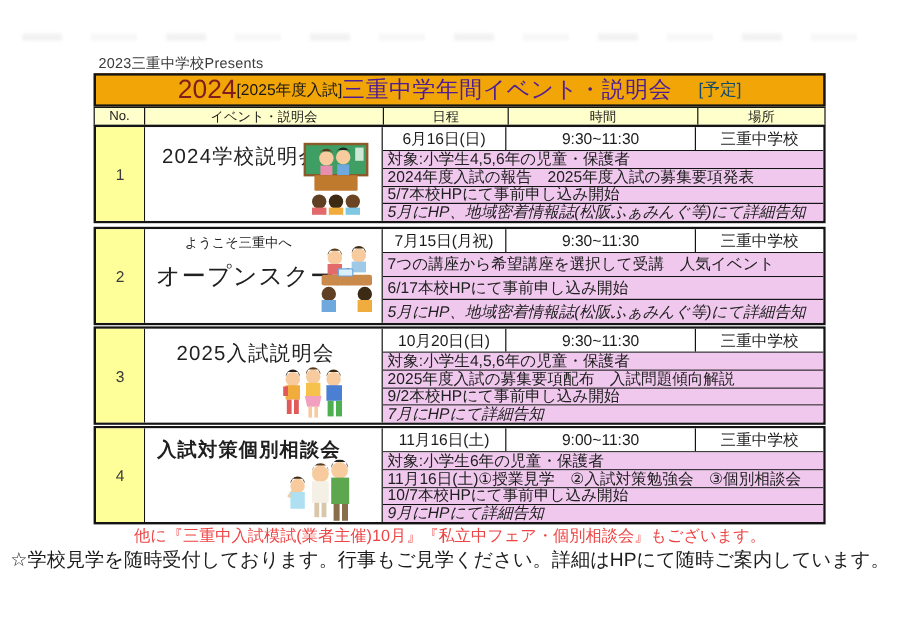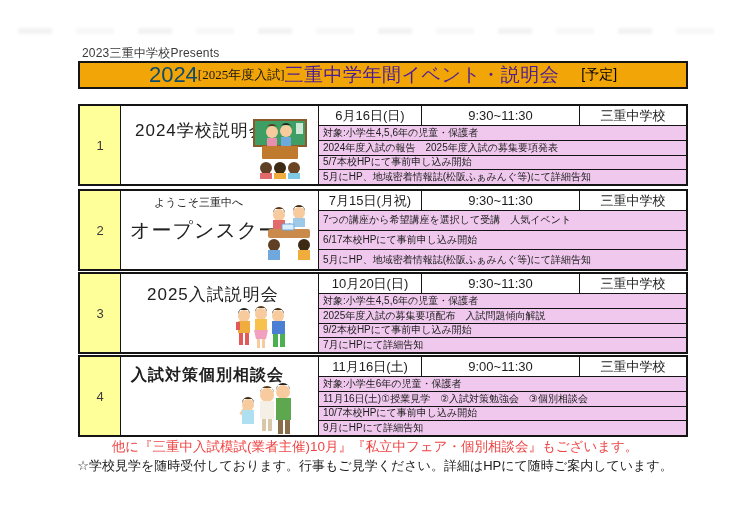--- a/index.html
+++ b/index.html
@@ -13,24 +13,24 @@
     background:repeating-linear-gradient(90deg,#e2e2e2 0 34px, transparent 34px 58px, #ededed 58px 96px, transparent 96px 120px);
     opacity:.45; filter:blur(1.5px); border-radius:3px;
   }
   .presents { position:absolute; left:82px; top:45px; font-size:12px; color:#3a3a3a; letter-spacing:0.2px; }
 
   .banner {
     position:absolute; left:78px; top:61px; width:610px; height:28px;
     background:#F2A506; border:2px solid #141414;
     display:flex; align-items:center; justify-content:center; white-space:nowrap;
   }
-  .banner .b-year  { font-size:22px; color:#0c4a6e; }
-  .banner .b-note  { font-size:13px; color:#171717;font-family:Liberation Serif, serif; }
+  .banner .b-year  { font-size:22px; color:#7f1d1d; }
+  .banner .b-note  { font-size:13px; color:#171717; }
   .banner .b-title { font-size:19px; color:#4c1d95; letter-spacing:0.5px; }
-  .banner .b-plan  { font-size:14px; color:#000000; margin-left:22px; }
+  .banner .b-plan  { font-size:14px; color:#0c4a6e; margin-left:22px; }
 
   .thead {
     position:absolute; left:78px; top:89px; width:610px; height:16px;
     display:flex; border:1px solid #141414; background:#FFFFCC;
   }
   .thead .hcell {
     display:flex; align-items:center; justify-content:center;
     font-size:11px; border-right:1px solid #141414; height:100%;
   }
   .thead .hcell:last-child { border-right:none; }
@@ -53,43 +53,50 @@
   .right-sec { flex:1; display:flex; flex-direction:column;justify-content:center; }
   .dtp-row { display:flex; height:20px; border-bottom:1px solid #141414; background:#fff; }
   .dtp-row .cell {
     display:flex; align-items:center; justify-content:center; font-size:13px; height:100%;
     border-right:1px solid #141414; white-space:nowrap;
   }
   .c-dt{width:103px;} .c-tm{width:158px;} .c-pl{flex:1; border-right:none !important;}
   .detail {
     flex:1; background:#F0C8EE; border-bottom:1px solid #141414;
     display:flex; align-items:center; padding-left:4px;
-    font-size:10px; color:#202020; white-space:nowrap; overflow:hidden;
-  }
-  .detail:last-child { border-bottom:none; }
+    font-size:13px; color:#202020; white-space:nowrap; overflow:hidden;
+  }
+  .detail:last-child { border-bottom:none;font-style:italic; }
 
   .footer1 { position:absolute; top:438px; left:0; width:750px; text-align:center; font-size:13.5px; color:#ef4444; }
-  .footer2 { position:absolute; top:457px; left:0; width:750px; text-align:center; font-size:13px; color:#1c1c1c; }
+  .footer2 { position:absolute; top:457px; left:0; width:750px; text-align:center; font-size:16px; color:#1c1c1c; }
 </style>
 </head>
 <body>
 
 <div class="page">
 
   <div class="scan-artifact"></div>
 
   <div class="presents">2023三重中学校Presents</div>
 
   <div class="banner">
     <span class="b-year">2024</span>
       <span class="b-note">[2025年度入試]</span>
       <span class="b-title">三重中学年間イベント・説明会</span>
       <span class="b-plan">[予定]</span>
   </div>
 
+  <div class="thead">
+    <div class="hcell w-no">No.</div>
+    <div class="hcell w-ev">イベント・説明会</div>
+    <div class="hcell w-dt">日程</div>
+    <div class="hcell w-tm">時間</div>
+    <div class="hcell w-pl">場所</div>
+  </div>
 
   <div class="block b1">
     <div class="no-cell">1</div>
     <div class="event-cell">
       <div class="event-title" style="left:14px; top:13px;">2024学校説明会</div>
       <span class="illus" style="right:6px; top:10px;">
         <svg width="64" height="64" viewBox="0 0 64 64">
           <rect x="5" y="3" width="54" height="28" fill="#8b5a2b"></rect>
           <rect x="7" y="5" width="50" height="24" fill="#3f9e63"></rect>
           <rect x="48" y="7" width="7" height="11" fill="#e8f5e9" opacity="0.85"></rect>

